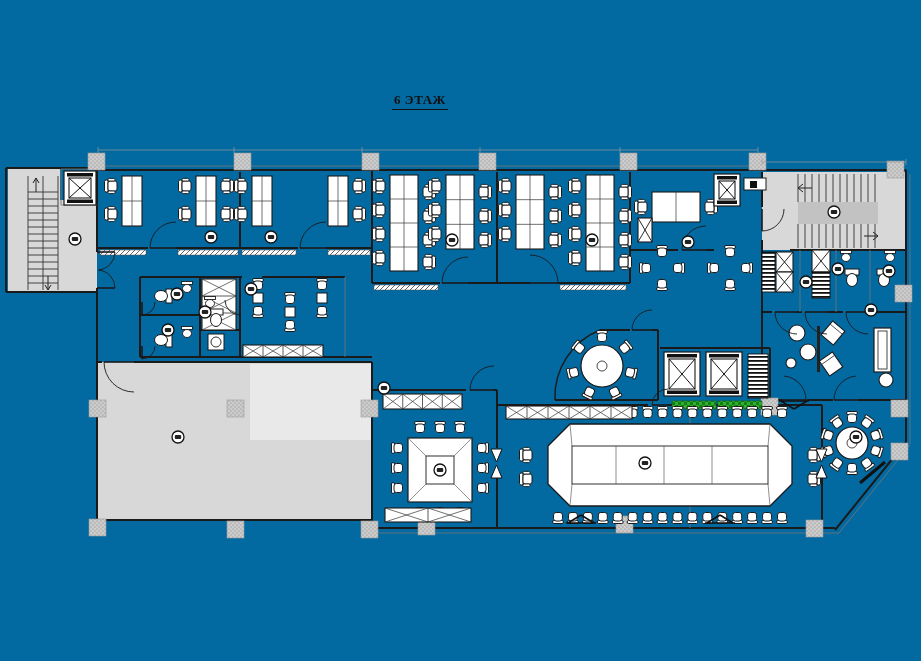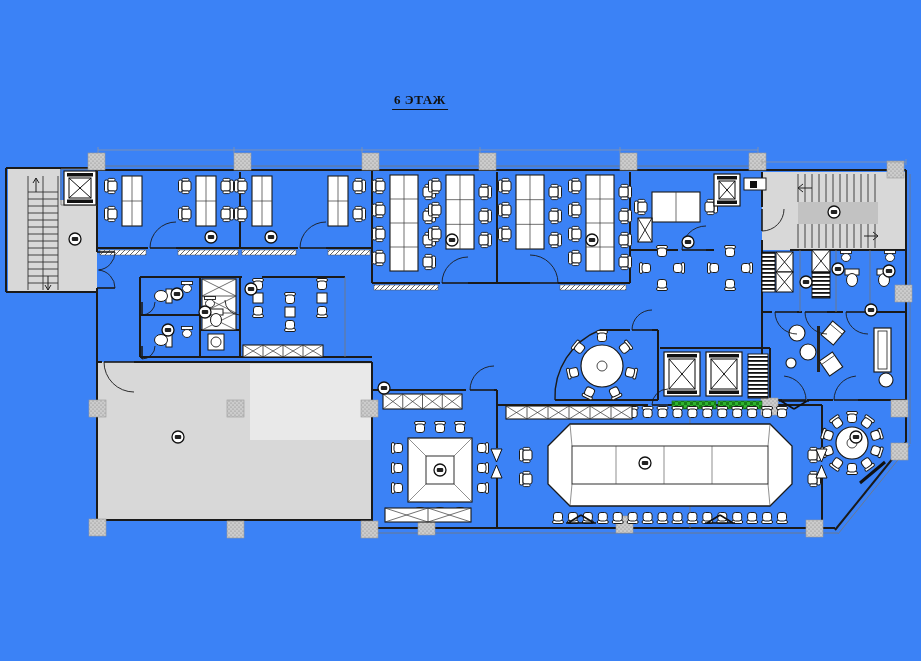--- a/index.html
+++ b/index.html
@@ -1,16 +1,16 @@
 <!DOCTYPE html>
 <html><head>
 <meta charset="utf-8">
 <style>
   html,body{margin:0;padding:0;background:#fff;}
-  #page{position:relative;width:921px;height:661px;background:#3b82f6;overflow:hidden;
+  #page{position:relative;width:921px;height:661px;background:#0369a1;overflow:hidden;
         font-family:"Liberation Serif", serif;}
   .title{position:absolute;left:420px;top:92px;transform:translateX(-50%);
          font-weight:bold;font-size:13px;letter-spacing:.5px;color:#111;
          border-bottom:1.6px solid #111;padding:0 2px 1px 2px;white-space:nowrap;}
   svg{position:absolute;left:0;top:0;}
 </style>
 </head>
 <body>
 
 <div id="page">

